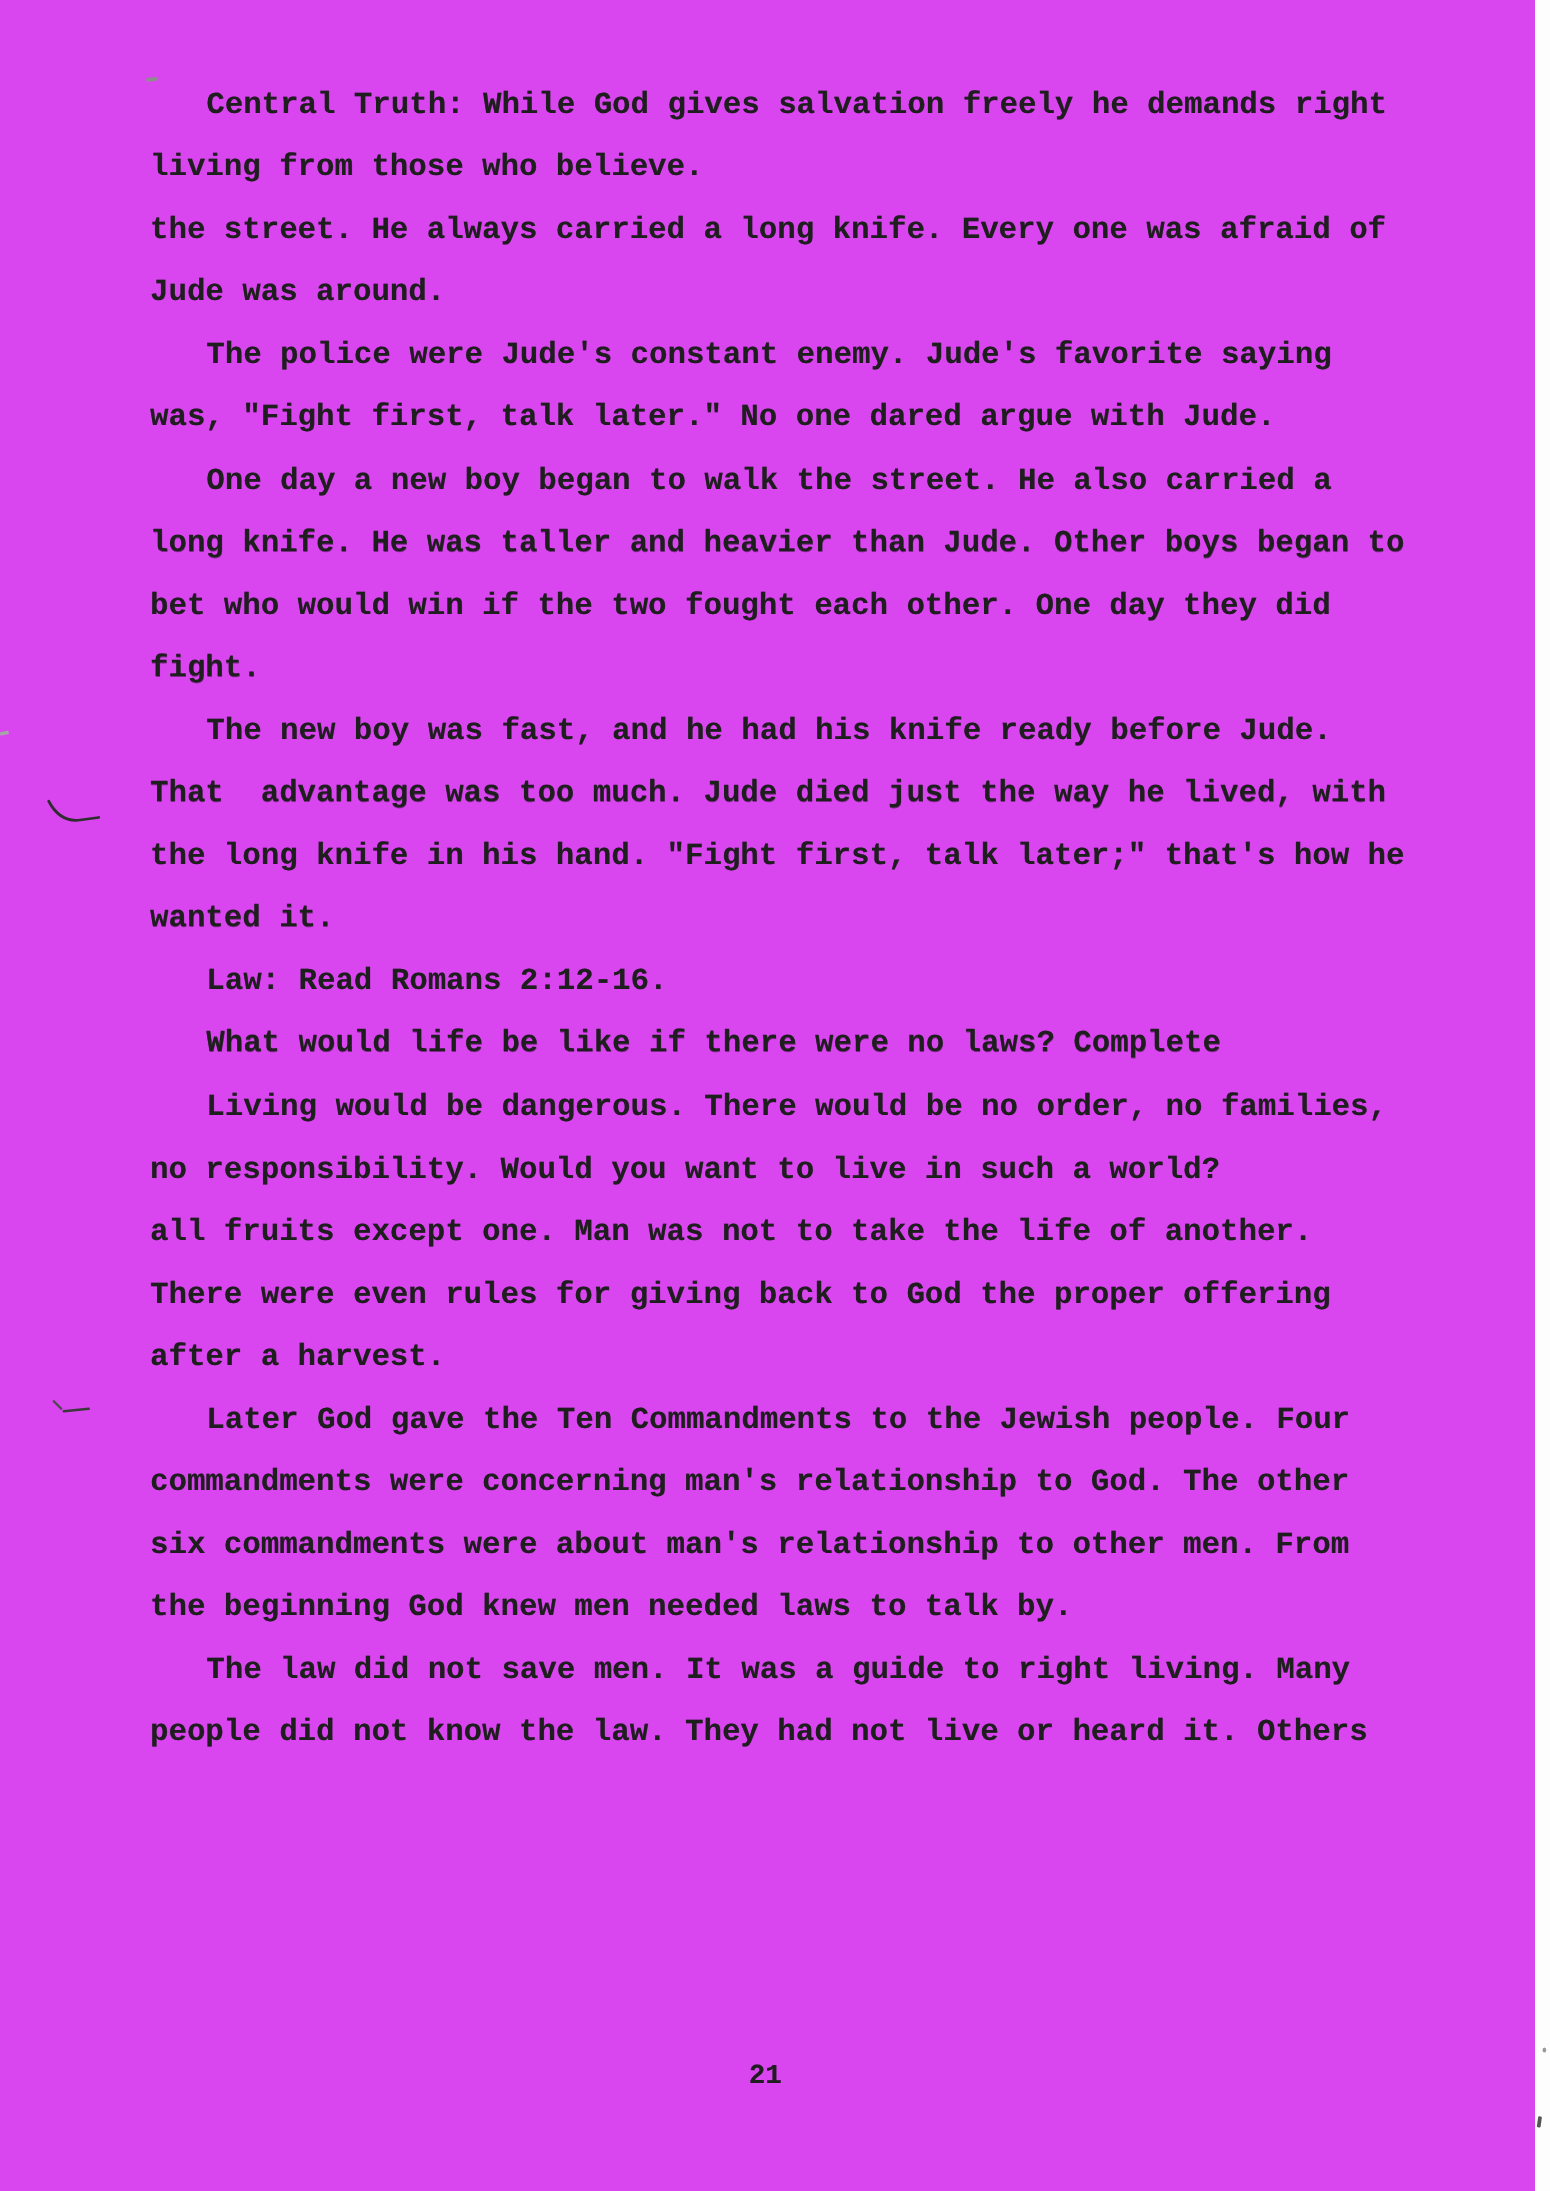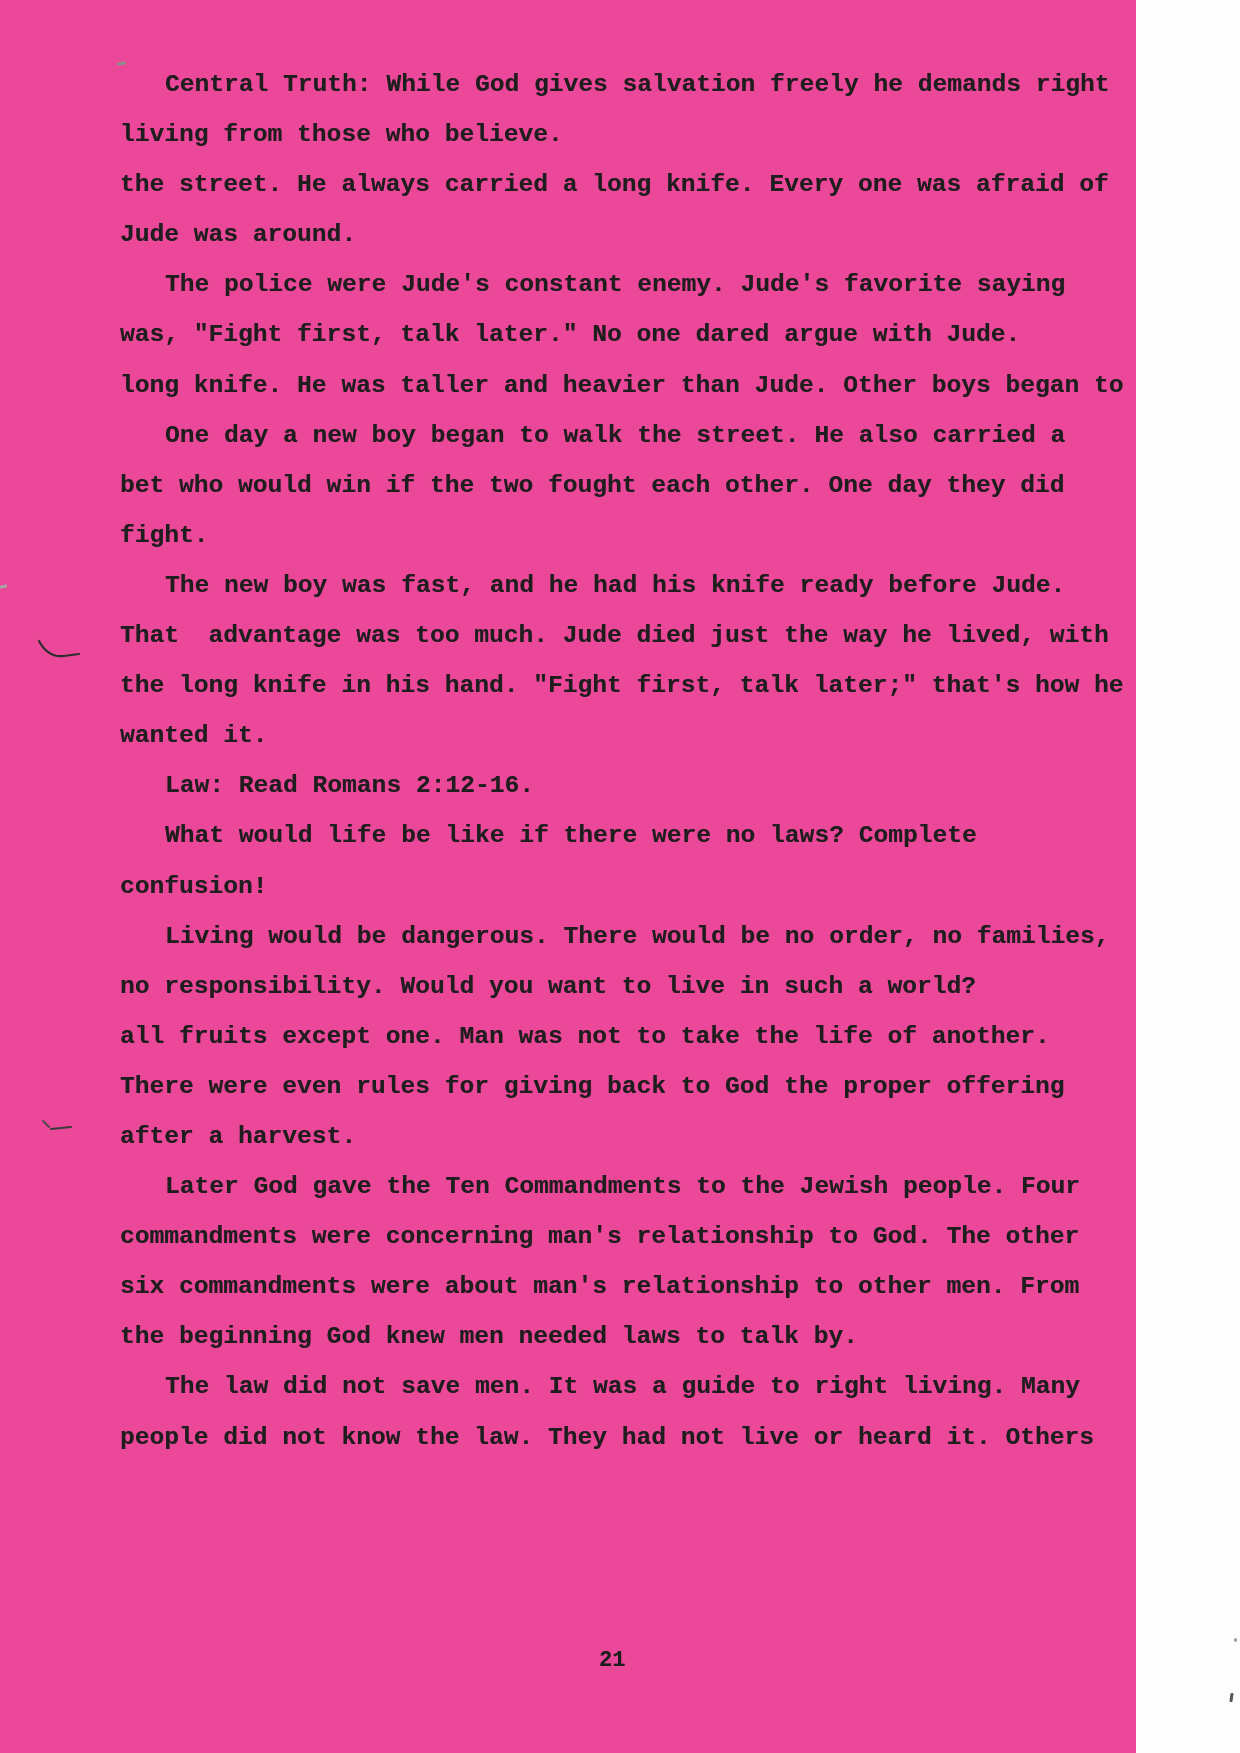--- a/index.html
+++ b/index.html
@@ -6,23 +6,23 @@
     margin: 0;
     padding: 0;
     width: 1240px;
     height: 1753px;
     background: #fdfdfd;
     overflow: hidden;
     font-family: "Liberation Mono", "DejaVu Sans Mono", monospace;
   }
   .page {
     position: relative;
-    width: 1136px;
+    width: 1228px;
     height: 1753px;
-    background: #ec4899;
+    background: #d946ef;
   }
   .textblock {
     position: absolute;
     left: 120px;
     top: 60px;
     width: 1080px;
     color: #1e1e1e;
   }
   .line {
     font-size: 24.6px;
@@ -79,31 +79,30 @@
 
 <div class="page">
 
   <div class="textblock">
       <div class="line indent">Central Truth: While God gives salvation freely he demands right</div>
       <div class="line">living from those who believe.</div>
       <div class="line">the street. He always carried a long knife. Every one was afraid of</div>
       <div class="line">Jude was around.</div>
       <div class="line indent">The police were Jude's constant enemy. Jude's favorite saying</div>
       <div class="line">was, "Fight first, talk later." No one dared argue with Jude.</div>
+      <div class="line indent">One day a new boy began to walk the street. He also carried a</div>
       <div class="line">long knife. He was taller and heavier than Jude. Other boys began to</div>
-      <div class="line indent">One day a new boy began to walk the street. He also carried a</div>
       <div class="line">bet who would win if the two fought each other. One day they did</div>
       <div class="line">fight.</div>
       <div class="line indent">The new boy was fast, and he had his knife ready before Jude.</div>
       <div class="line">That  advantage was too much. Jude died just the way he lived, with</div>
       <div class="line">the long knife in his hand. "Fight first, talk later;" that's how he</div>
       <div class="line">wanted it.</div>
       <div class="line indent">Law: Read Romans 2:12-16.</div>
       <div class="line indent">What would life be like if there were no laws? Complete</div>
-      <div class="line">confusion!</div>
       <div class="line indent">Living would be dangerous. There would be no order, no families,</div>
       <div class="line">no responsibility. Would you want to live in such a world?</div>
       <div class="line">all fruits except one. Man was not to take the life of another.</div>
       <div class="line">There were even rules for giving back to God the proper offering</div>
       <div class="line">after a harvest.</div>
       <div class="line indent">Later God gave the Ten Commandments to the Jewish people. Four</div>
       <div class="line">commandments were concerning man's relationship to God. The other</div>
       <div class="line">six commandments were about man's relationship to other men. From</div>
       <div class="line">the beginning God knew men needed laws to talk by.</div>
       <div class="line indent">The law did not save men. It was a guide to right living. Many</div>

